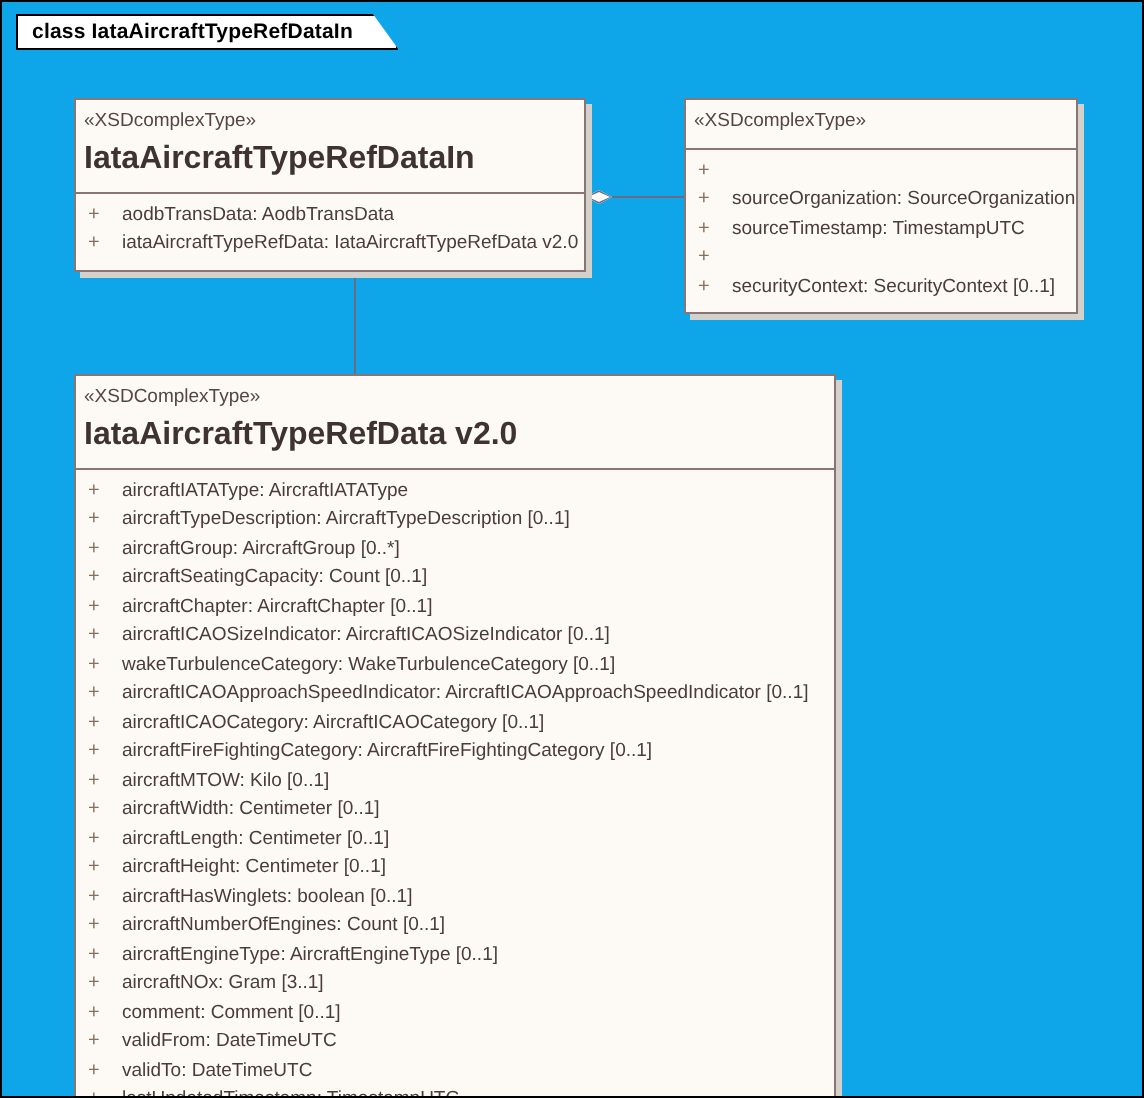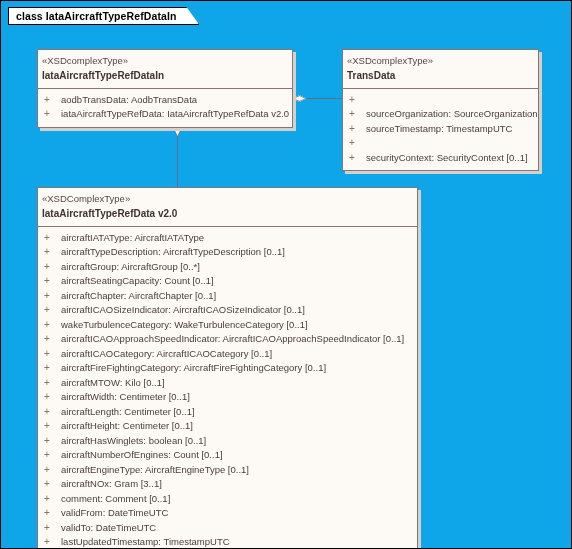--- a/index.html
+++ b/index.html
@@ -58,21 +58,21 @@
     line-height: 1.32;
   }
   .stereotype {
     display: block;
     font-size: 9.5px;
     color: #554644;
     white-space: nowrap;
   }
   .class-title {
     display: block;
-    font-size: 10px;
+    font-size: 16px;
     font-weight: bold;
     color: #3f3331;
     white-space: nowrap;
     margin-top: 1px;
   }
   .uml-attrs {
     padding: 4px 0 5px 0;
   }
   .attr-row {
     display: flex;
@@ -186,21 +186,20 @@
       <div class="attr-row">
         <span class="attr-vis">+</span>
         <span class="attr-text">iataAircraftTypeRefData: IataAircraftTypeRefData v2.0</span>
       </div>
     </div>
   </div>
 
   <div class="uml-class" id="box-trans">
     <div class="uml-header">
       <span class="stereotype">«XSDcomplexType»</span>
-      <span class="class-title">TransData</span>
     </div>
     <div class="uml-attrs">
       <div class="attr-row">
         <span class="attr-vis">+</span>
       </div>
       <div class="attr-row">
         <span class="attr-vis">+</span>
         <span class="attr-text">sourceOrganization: SourceOrganization</span>
       </div>
       <div class="attr-row">

